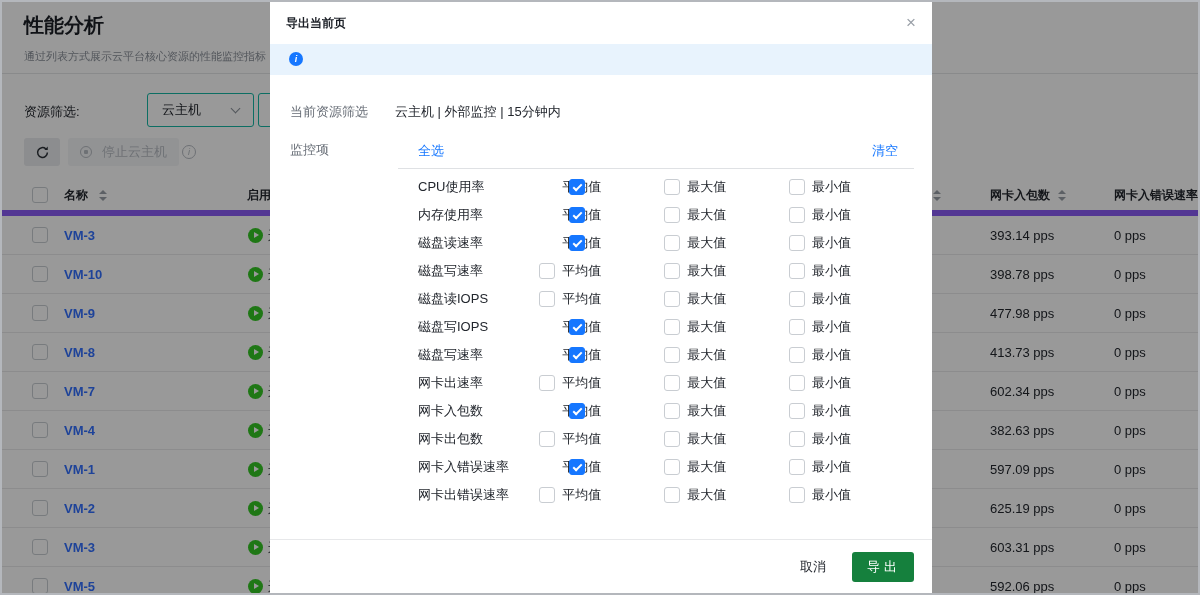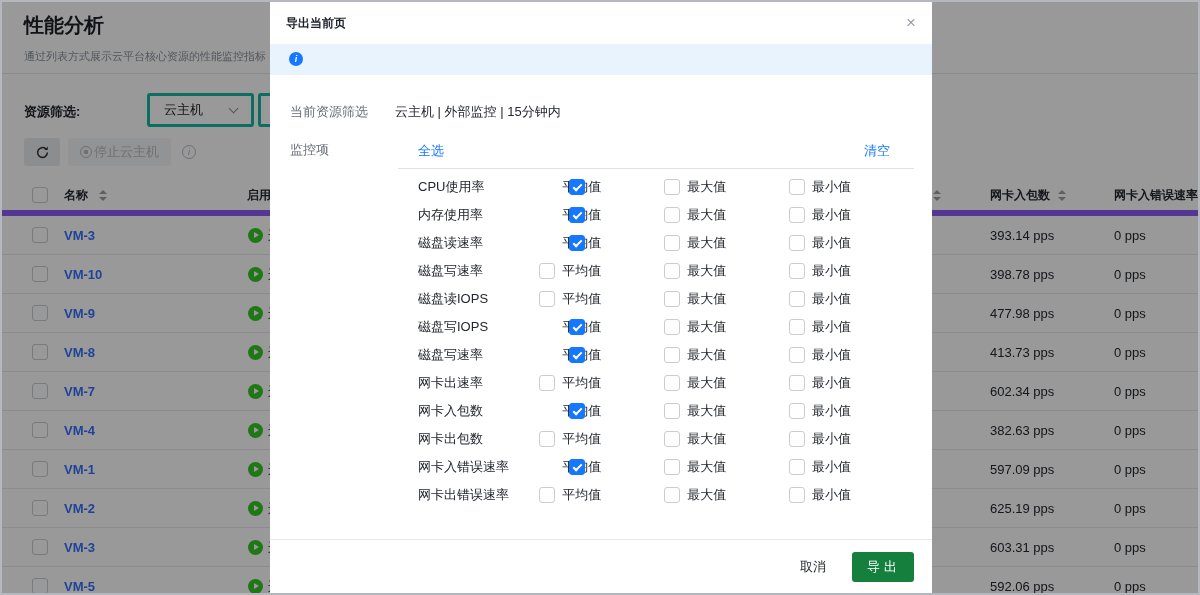--- a/index.html
+++ b/index.html
@@ -5,28 +5,28 @@
   * { margin:0; padding:0; box-sizing:border-box; }
   body { font-family:"Liberation Sans","DejaVu Sans",sans-serif; background:#e9e9e9; }
   .frame { position:relative; width:1200px; height:595px; border:2px solid #b4b7bc; background:#fff; overflow:hidden; }
 
   
   .page { position:absolute; inset:0; background:#fff; }
   .page-title { position:absolute; left:22px; top:10px; font-size:20px; font-weight:700; color:#1b1f26; }
   .page-subtitle { position:absolute; left:22px; top:47px; font-size:11px; color:#8a9099; white-space:nowrap; }
   .header-divider { position:absolute; left:0; right:0; top:71px; height:1px; background:#e4e6e8; }
 
-  .filter-label { position:absolute; left:22px; top:101px; font-size:13px; font-weight:700; color:#1b1f26; }
-  .select { position:absolute; top:91px; height:34px; background:#fff; border:3px solid #14b8a6; border-radius:3px; font-size:13px; color:#1b1f26; display:flex; align-items:center; padding:0 14px; }
+  .filter-label { position:absolute; left:22px; top:101px; font-size:13px; font-weight:400; color:#1b1f26; }
+  .select { position:absolute; top:91px; height:34px; background:#fff; border:1px solid #14b8a6; border-radius:3px; font-size:13px; color:#1b1f26; display:flex; align-items:center; padding:0 14px; }
   .select-1 { left:145px; width:107px; justify-content:space-between; }
   .select-2 { left:256px; width:130px; }
   .chev { width:7px; height:7px; border-right:1.5px solid #8a9099; border-bottom:1.5px solid #8a9099; transform:rotate(45deg); margin-top:-4px; }
 
   .btn-refresh { position:absolute; left:22px; top:136px; width:36px; height:28px; background:#e9ebee; border-radius:3px; display:flex; align-items:center; justify-content:center; }
-  .btn-stop { position:absolute; left:66px; top:136px; height:28px; padding:0 12px; background:#f4f5f7; border-radius:3px; display:flex; align-items:center; gap:2px; font-size:13px; color:#b7bcc3; }
+  .btn-stop { position:absolute; left:66px; top:136px; height:28px; padding:0 12px; background:#f4f5f7; border-radius:3px; display:flex; align-items:center; gap:10px; font-size:13px; color:#b7bcc3; }
   .stop-glyph { width:12px; height:12px; border:1px solid #b7bcc3; border-radius:50%; position:relative; }
   .stop-glyph::after { content:""; position:absolute; left:3px; top:3px; width:4px; height:4px; background:#b7bcc3; border-radius:1px; }
   .info-outline { position:absolute; left:180px; top:143px; width:14px; height:14px; border:1px solid #b7bcc3; border-radius:50%; color:#b0b5bc; font-size:9px; line-height:12px; text-align:center; font-style:italic; }
 
   .thead { position:absolute; left:0; right:0; top:172px; height:42px; border-bottom:6px solid #8b5cf6; font-size:12px; font-weight:700; color:#23272e; }
   .thead .cb { top:13px; }
   .th-name { position:absolute; left:62px; line-height:42px; }
   .th-status { position:absolute; left:245px; line-height:42px; white-space:nowrap; }
   .th-pkts { position:absolute; left:988px; line-height:42px; }
   .th-err { position:absolute; left:1112px; line-height:42px; white-space:nowrap; }
@@ -58,21 +58,21 @@
   .banner-icon { position:absolute; left:19px; top:8px; width:14px; height:14px; background:#1677ff; border-radius:50%; color:#fff; font-size:9px; font-weight:700; line-height:14px; text-align:center; font-style:italic; }
   .banner-text { position:absolute; left:40px; line-height:31px; font-size:13px; color:#23272e; }
   .m-label { position:absolute; left:20px; font-size:13px; color:#676d76; }
   .lbl-filter { top:101px; } .lbl-metrics { top:139px; }
   .m-filter-value { position:absolute; left:125px; top:101px; font-size:13px; font-weight:500; color:#23272e; }
 
   .panel { position:absolute; left:128px; top:139px; width:516px; }
   .panel-head { position:relative; height:28px; border-bottom:1px solid #dfe1e4;text-decoration:underline; }
   .link { font-size:13px; font-weight:500; color:#1677ff; cursor:pointer; }
   .link-all { position:absolute; left:20px; top:1px; }
-  .link-clear { position:absolute; right:24px; top:1px; }
+  .link-clear { position:absolute; right:16px; top:1px; }
   .mlist { padding-top:9px; }
   .mrow { height:28px; display:flex; align-items:flex-start; padding-left:20px; font-size:13px; color:#23272e; }
   .mname { width:132px; }
   .mgroup { width:136px; display:flex; align-items:center; gap:7px; }
   .mgroup .cb { position:static; flex:0 0 auto; }
   .cb.checked { background:#1677ff; border-color:#1677ff; position:relative; }
   .cb.checked::after { content:""; position:absolute; left:3px; top:4px; width:7px; height:3px; border-left:2px solid #fff; border-bottom:2px solid #fff; transform:rotate(-45deg); }
 
   .m-footer { position:absolute; left:0; right:0; top:537px; bottom:0; border-top:1px solid #e7e8ea; display:flex; align-items:center; justify-content:flex-end; gap:22px; padding-right:18px; }
   .btn-cancel { font-size:13px; color:#23272e; cursor:pointer; padding:6px 4px; }

